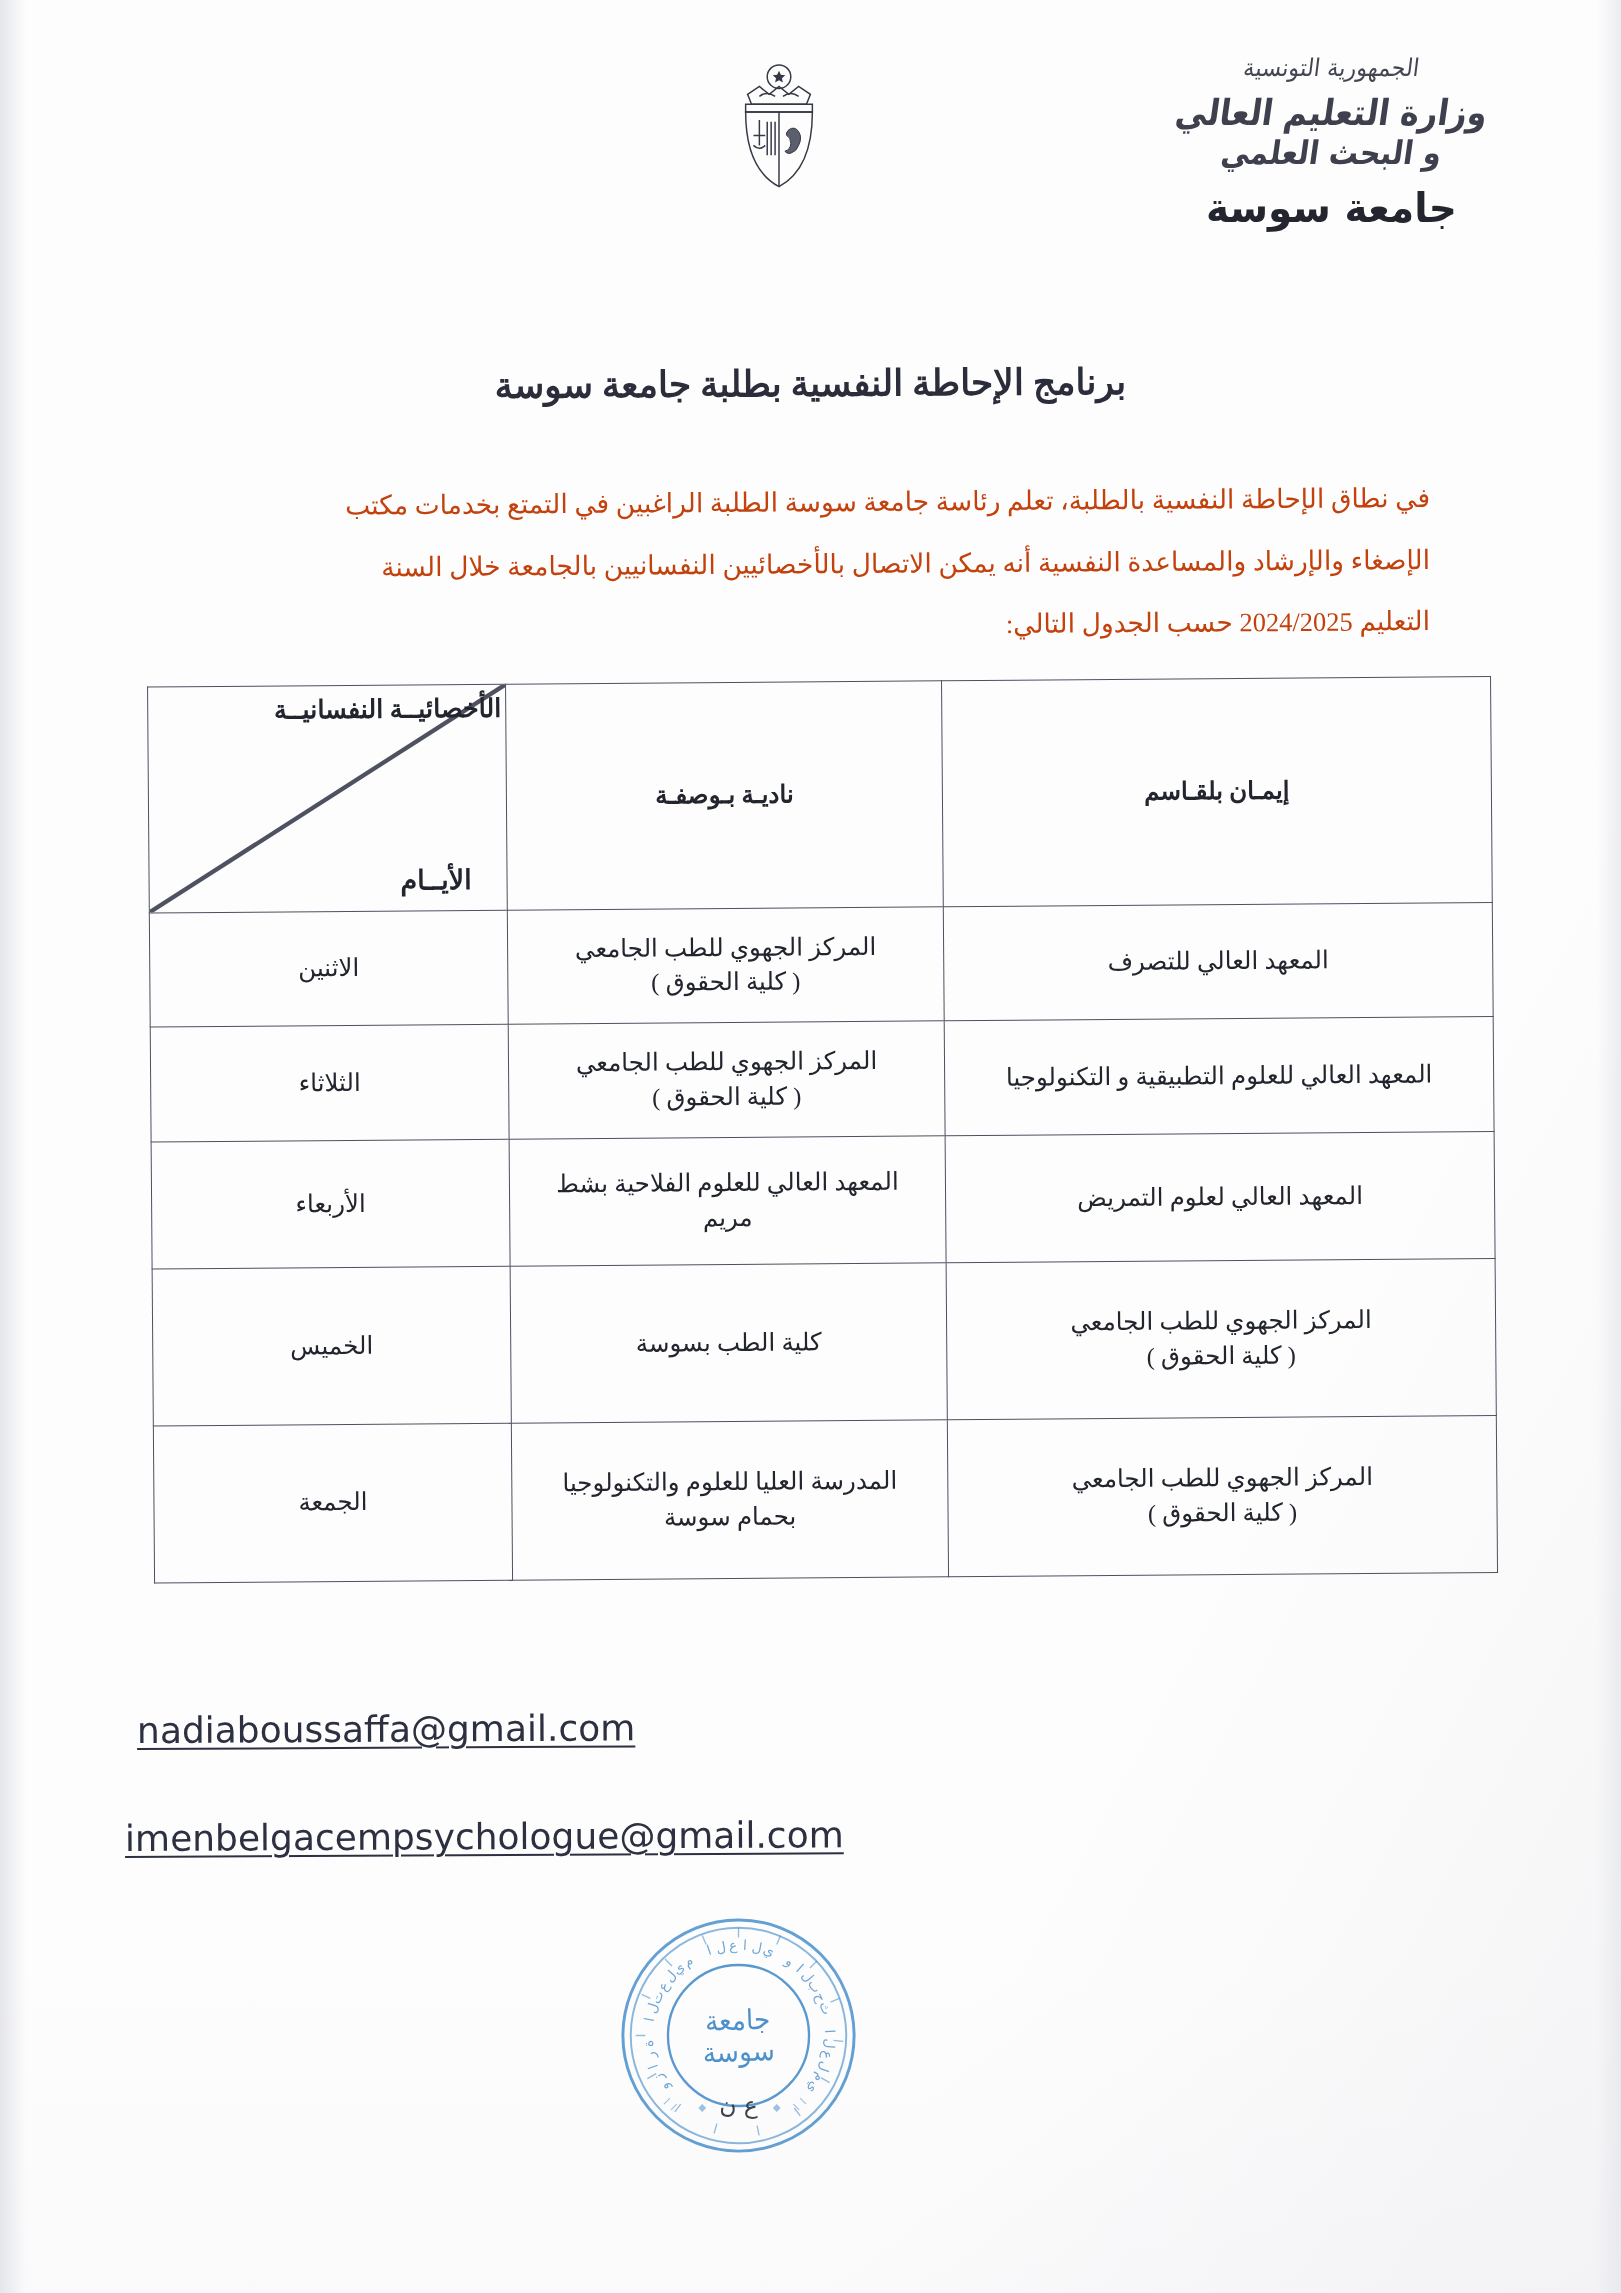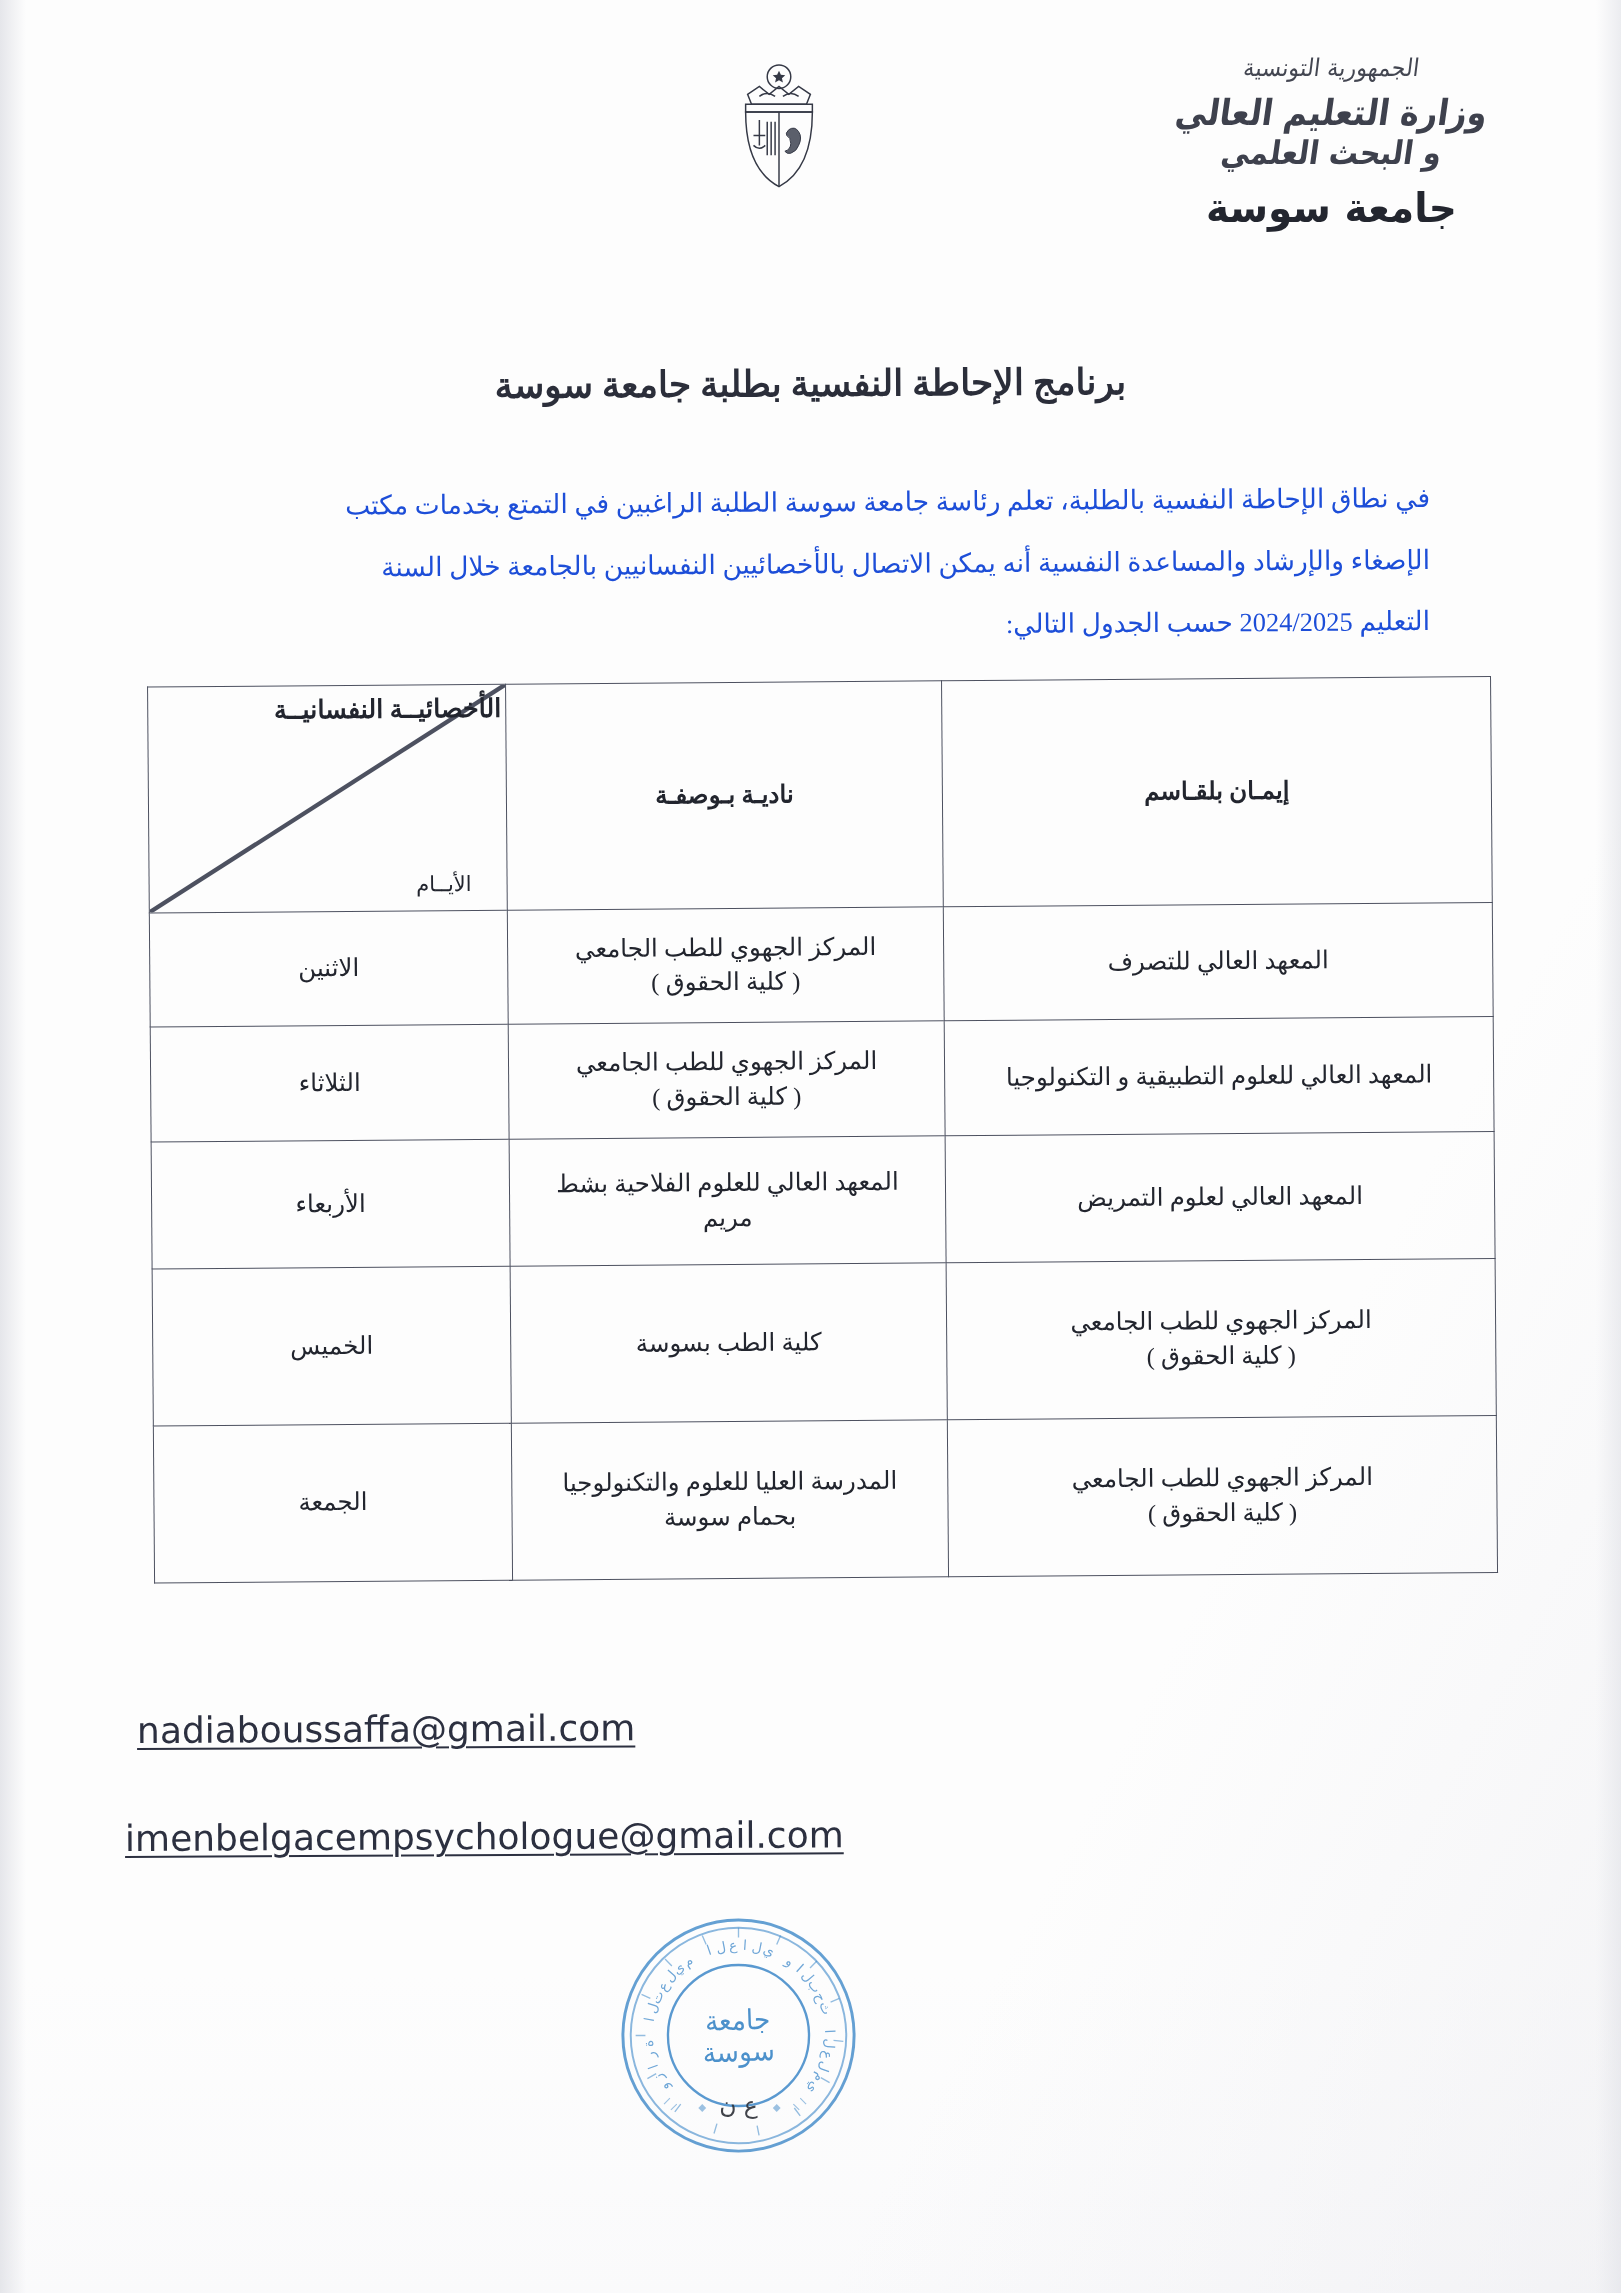--- a/index.html
+++ b/index.html
@@ -113,21 +113,21 @@
   }
 
   
   .body-par {
     position: absolute;
     top: 485px;
     right: 191px;
     width: 1245px;
     font-size: 26.5px;
     line-height: 1.0;
-    color: #1d4ed8;
+    color: #c2410c;
     text-align: justify;
   }
   .par-line {
     display: block;
     white-space: nowrap;
     margin-bottom: 35px;
     transform: rotate(-0.4deg);
     transform-origin: right center;
   }
   .par-line.l1 { letter-spacing: 0.2px; }
@@ -194,22 +194,22 @@
     text-align: right;
     font-size: 25.5px;
     font-weight: 600;
     white-space: nowrap;
     letter-spacing: -0.5px;
   }
   .corner-bottom {
     position: absolute;
     bottom: 9.8px;
     right: 35px;
-    font-size: 21px;
-    font-weight: 400;
+    font-size: 27px;
+    font-weight: 700;
     white-space: nowrap;
   }
 
   .row-r1 td { height: 90px; }
   .row-r2 td { height: 90px; }
   .row-r3 td { height: 103px; }
   .row-r4 td { height: 132px; }
   .row-r5 td { height: 132px; }
 
   .cell-l2 { line-height: 1.55; }

